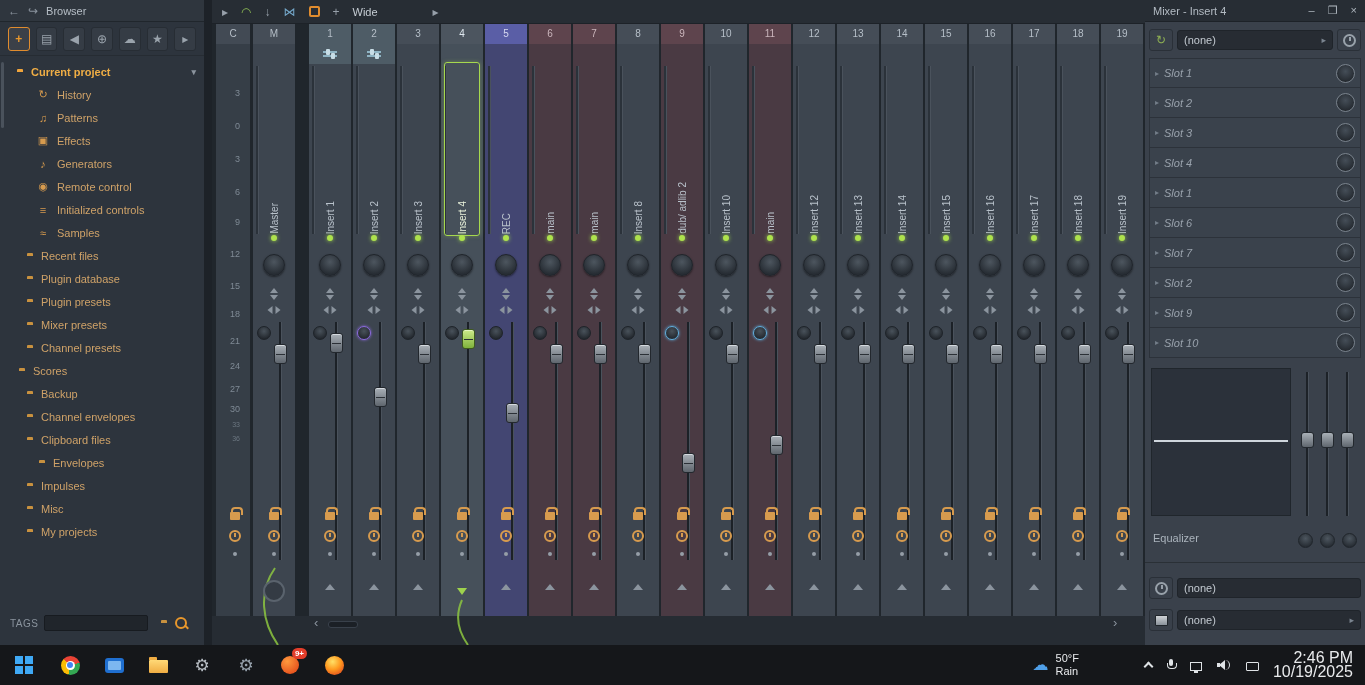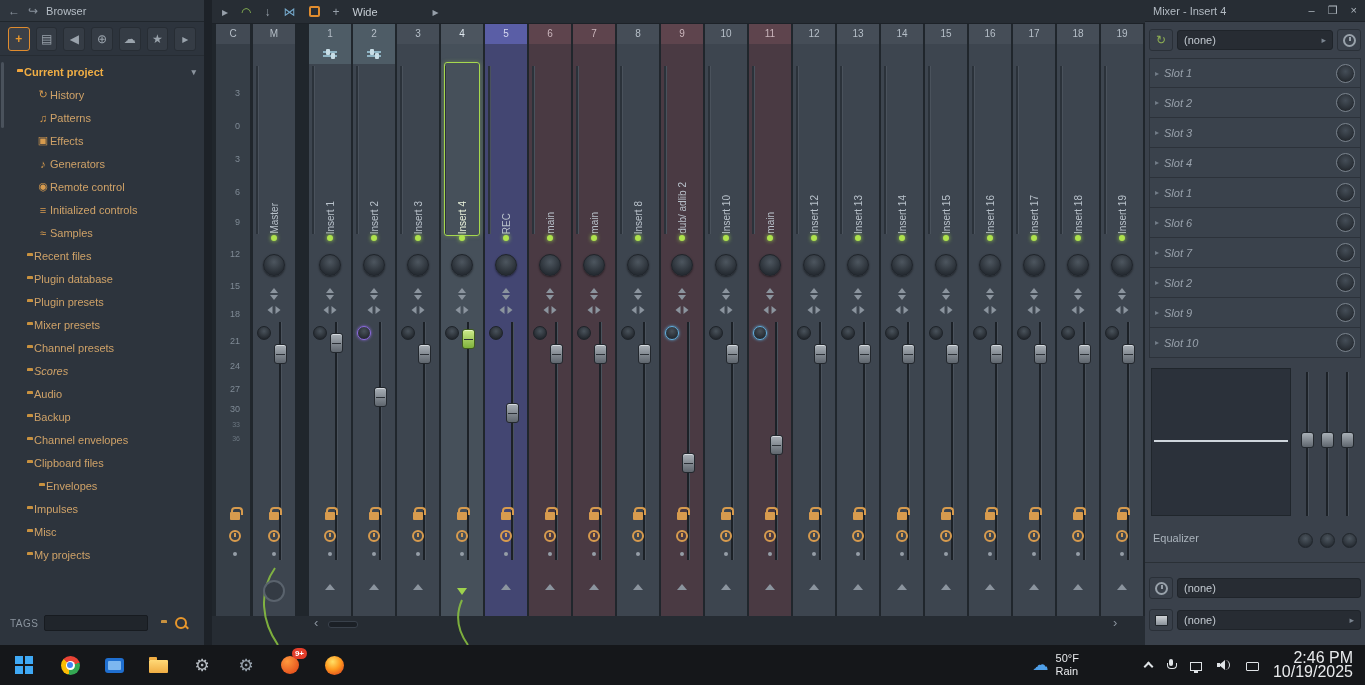--- a/index.html
+++ b/index.html
@@ -10,21 +10,21 @@
 
 
 #browser{left:0;width:204px;background:#2d343d;}
 .b-title{height:22px;background:#2f363e;display:flex;align-items:center;gap:8px;padding:0 8px;border-bottom:1px solid #20262c;}
 .b-nav{color:#8b949e;font-size:12px;cursor:default;}
 .b-titletext{color:#b6bec6;font-size:11px;}
 .b-toolbar{height:34px;display:flex;align-items:center;gap:6px;padding:0 8px;border-bottom:1px solid #262c33;}
 .btool{width:24px;height:24px;background:#353c45;border:1px solid #272d34;border-radius:3px;color:#9aa3ac;font-size:12px;display:flex;align-items:center;justify-content:center;}
 .btool.accent{border-color:#e08c2e;color:#e8972c;background:#3b4048;font-weight:bold;}
 .b-tree{position:absolute;top:60px;left:0;right:0;bottom:40px;overflow:hidden;}
-.trow{height:23px;display:flex;align-items:center;gap:0;color:#cfa268;font-size:11px;}
+.trow{height:23px;display:flex;align-items:center;gap:7px;color:#cfa268;font-size:11px;}
 .trow.broot{color:#f0ae45;font-weight:bold;}
 .ticon{width:14px;text-align:center;color:#d79b4e;font-size:11px;flex:0 0 14px;}
 .fold{width:13px;height:9px;background:#c8913f;border-radius:1px;position:relative;margin-top:3px;}
 .fold::before{content:"";position:absolute;top:-3px;left:0;width:6px;height:3px;background:#c8913f;border-radius:1px 1px 0 0;}
 .broot .fold{background:#f0a53c;}
 .broot .fold::before{background:#f0a53c;}
 .fold.mini{transform:scale(.9);}
 .tchev{margin-left:auto;padding-right:8px;color:#8b949e;font-size:9px;}
 .b-scrollhint{position:absolute;left:1px;top:62px;width:3px;height:66px;background:#4a525c;border-radius:2px;}
 .b-tags{position:absolute;top:612px;left:0;right:0;height:22px;display:flex;align-items:center;gap:6px;padding:0 10px;}
@@ -226,27 +226,23 @@
           <span class="tlabel">Plugin presets</span>
         </div>
         <div class="trow" style="padding-left: 20px;">
           <span class="ticon"><span class="fold"></span></span>
           <span class="tlabel">Mixer presets</span>
         </div>
         <div class="trow" style="padding-left: 20px;">
           <span class="ticon"><span class="fold"></span></span>
           <span class="tlabel">Channel presets</span>
         </div>
-        <div class="trow" style="padding-left: 20px; font-style: italic;">
+        <div class="trow" style="padding-left: 12px;">
           <span class="ticon"><span class="fold"></span></span>
           <span class="tlabel">Scores</span>
-        </div>
-        <div class="trow" style="padding-left: 20px;">
-          <span class="ticon"><span class="fold"></span></span>
-          <span class="tlabel">Audio</span>
         </div>
         <div class="trow" style="padding-left: 20px;">
           <span class="ticon"><span class="fold"></span></span>
           <span class="tlabel">Backup</span>
         </div>
         <div class="trow" style="padding-left: 20px;">
           <span class="ticon"><span class="fold"></span></span>
           <span class="tlabel">Channel envelopes</span>
         </div>
         <div class="trow" style="padding-left: 20px;">

